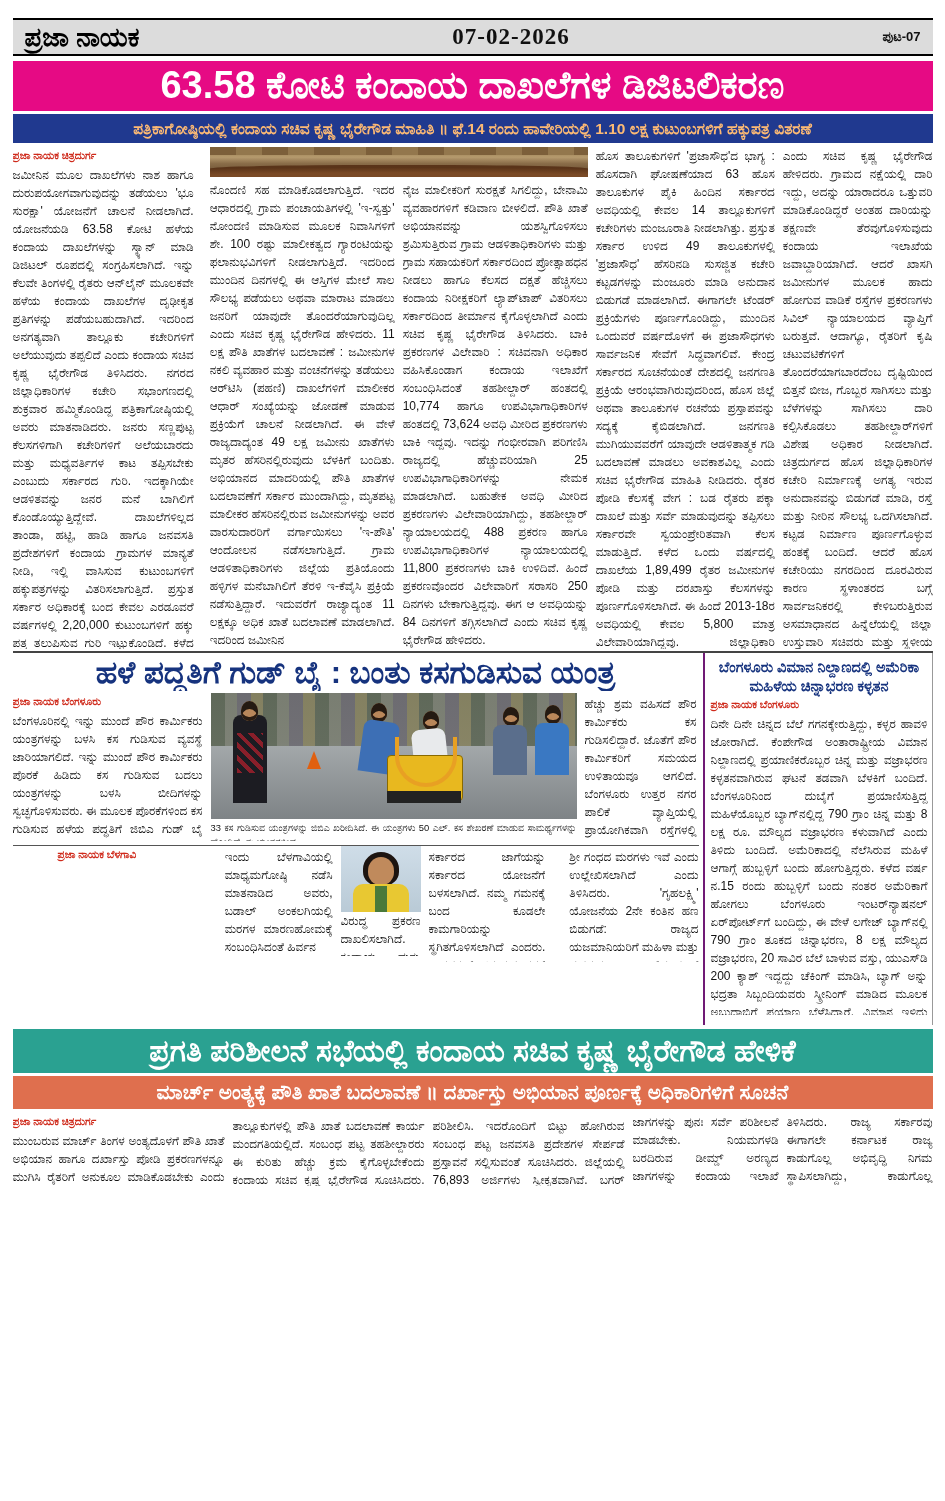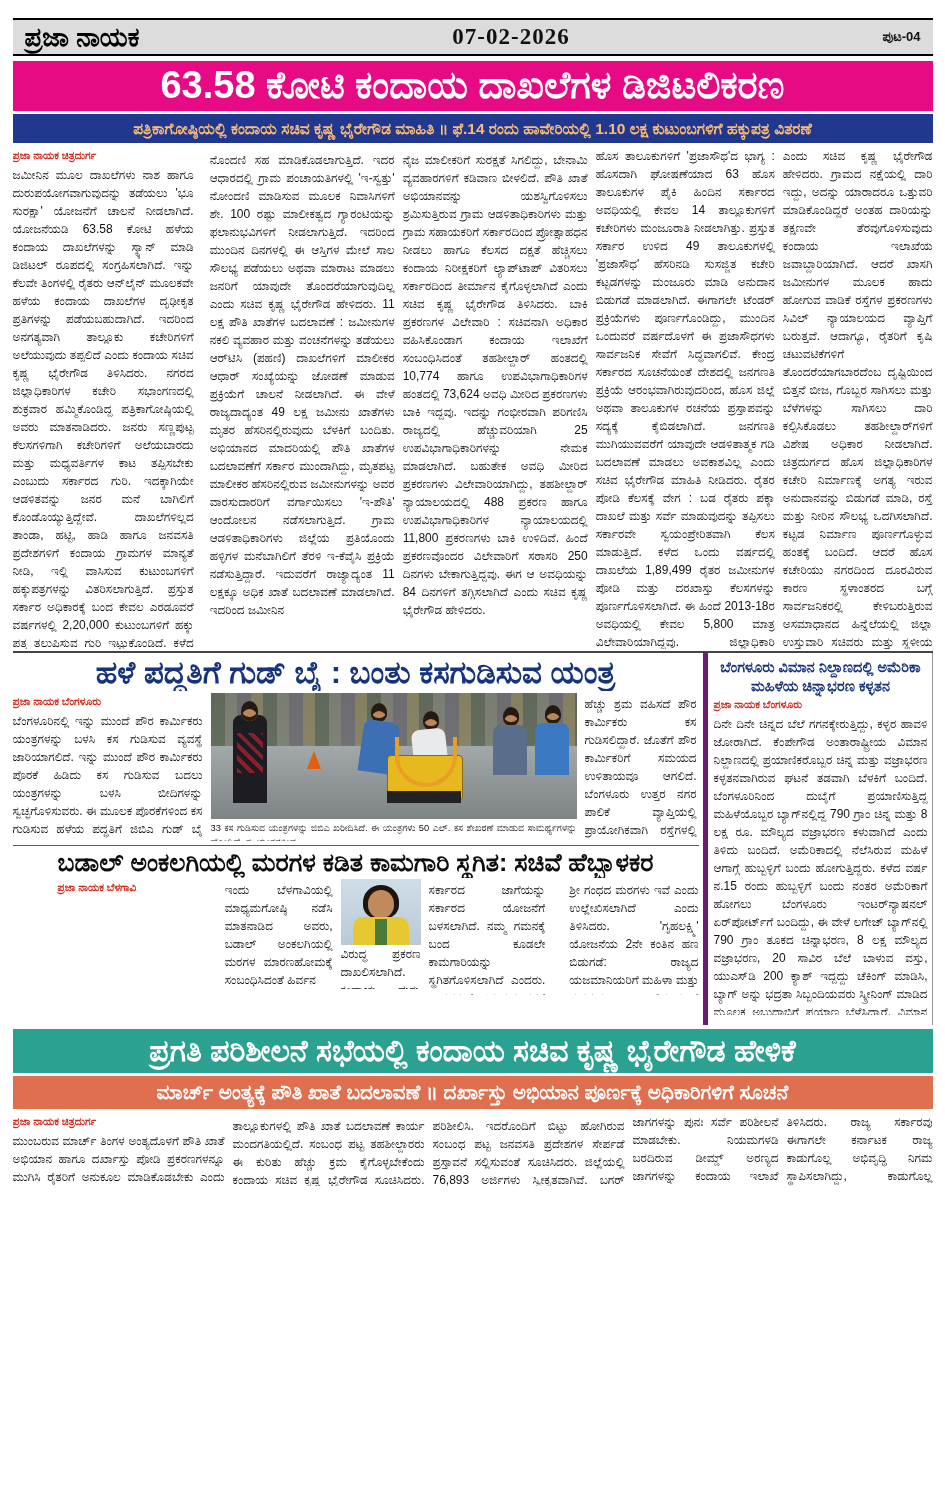--- a/index.html
+++ b/index.html
@@ -17,31 +17,31 @@
   .h1bar{margin:5px auto 0;width:920px;height:50px;background:#e60a84;color:#fff;display:flex;align-items:center;justify-content:center;font-size:38px;font-weight:bold;white-space:nowrap;overflow:hidden;}
   .subbar{margin:3px auto 0;width:920px;height:29px;background:#20398f;color:#fdba74;display:flex;align-items:center;justify-content:center;font-size:15.5px;font-weight:bold;white-space:nowrap;overflow:hidden;}
 
   
   .byline{color:#cf2a1b;font-weight:bold;font-size:10.5px;margin:2px 0 4px;}
   p.coltext{margin:0;font-size:12px;line-height:1.5;text-align:justify;overflow:hidden;}
 
   
   .art1{width:920px;margin:4px auto 0;display:flex;gap:8px;height:502px;overflow:hidden;}
   .art1 .c1{width:184px;}
-  .art1 .mid{width:378px;display:flex;flex-direction:row;margin-left:8px;}
+  .art1 .mid{width:378px;display:flex;flex-direction:column;margin-left:8px;}
   .art1 .mid .row2{display:flex;gap:8px;margin-top:4px;}
   .art1 .mid .row2 p{width:185px;}
   .art1 .c4{width:182px;}
   .art1 .c5{width:152px;}
   .art1 p.coltext{height:100%;}
 
   
   .band{width:920px;margin:2px auto 0;display:flex;border-top:2px solid #444;height:372px;overflow:hidden;}
   .band-left{width:690px;padding-right:4px;box-sizing:border-box;}
-  .band-right{width:230px;border-left:5px solid #701a75;border-right:1px solid #999;padding:2px 4px 0 6px;box-sizing:border-box;}
+  .band-right{width:230px;border-left:2px solid #701a75;border-right:1px solid #999;padding:2px 4px 0 6px;box-sizing:border-box;}
 
   .art2 h2{margin:2px 0 2px;text-align:center;font-size:31px;color:#16337e;font-weight:bold;white-space:nowrap;overflow:hidden;}
   .art2-body{display:flex;gap:8px;height:148px;overflow:hidden;}
   .a2c1{width:190px;}
   .a2mid{width:366px;}
   .a2c2{width:112px;padding-top:2px;}
   .caption{margin:2px 0 0;font-size:9.4px;line-height:1.45;text-align:justify;}
 
   .art3{border-top:1.5px solid #555;margin-top:4px;}
   .art3 h3{margin:2px 0 1px;text-align:center;font-size:25px;color:#0d0d0d;font-weight:bold;white-space:nowrap;overflow:hidden;}
@@ -93,21 +93,21 @@
 </style>
 </head>
 <body>
 
 <div class="page">
 
   <div class="inner">
     <div class="masthead">
       <span class="paper-name">ಪ್ರಜಾ ನಾಯಕ</span>
       <span class="edition-date">07-02-2026</span>
-      <span class="page-no">ಪುಟ-04</span>
+      <span class="page-no">ಪುಟ-07</span>
     </div>
   </div>
 
   <div class="h1bar">63.58 ಕೋಟಿ ಕಂದಾಯ ದಾಖಲೆಗಳ ಡಿಜಿಟಲಿಕರಣ</div>
   <div class="subbar">ಪತ್ರಿಕಾಗೋಷ್ಠಿಯಲ್ಲಿ ಕಂದಾಯ ಸಚಿವ ಕೃಷ್ಣ ಭೈರೇಗೌಡ ಮಾಹಿತಿ ॥ ಫೆ.14 ರಂದು ಹಾವೇರಿಯಲ್ಲಿ 1.10 ಲಕ್ಷ ಕುಟುಂಬಗಳಿಗೆ ಹಕ್ಕುಪತ್ರ ವಿತರಣೆ</div>
 
   <section class="art1">
     <div class="c1">
       <div class="byline">ಪ್ರಜಾ ನಾಯಕ ಚಿತ್ರದುರ್ಗ</div>
       <p class="coltext">ಜಮೀನಿನ ಮೂಲ ದಾಖಲೆಗಳು ನಾಶ ಹಾಗೂ ದುರುಪಯೋಗವಾಗುವುದನ್ನು ತಡೆಯಲು 'ಭೂ ಸುರಕ್ಷಾ' ಯೋಜನೆಗೆ ಚಾಲನೆ ನೀಡಲಾಗಿದೆ. ಯೋಜನೆಯಡಿ 63.58 ಕೋಟಿ ಹಳೆಯ ಕಂದಾಯ ದಾಖಲೆಗಳನ್ನು ಸ್ಕ್ಯಾನ್ ಮಾಡಿ ಡಿಜಿಟಲ್ ರೂಪದಲ್ಲಿ ಸಂಗ್ರಹಿಸಲಾಗಿದೆ. ಇನ್ನು ಕೆಲವೇ ತಿಂಗಳಲ್ಲಿ ರೈತರು ಆನ್‌ಲೈನ್ ಮೂಲಕವೇ ಹಳೆಯ ಕಂದಾಯ ದಾಖಲೆಗಳ ದೃಢೀಕೃತ ಪ್ರತಿಗಳನ್ನು ಪಡೆಯಬಹುದಾಗಿದೆ. ಇದರಿಂದ ಅನಗತ್ಯವಾಗಿ ತಾಲ್ಲೂಕು ಕಚೇರಿಗಳಿಗೆ ಅಲೆಯುವುದು ತಪ್ಪಲಿದೆ ಎಂದು ಕಂದಾಯ ಸಚಿವ ಕೃಷ್ಣ ಭೈರೇಗೌಡ ತಿಳಿಸಿದರು. ನಗರದ ಜಿಲ್ಲಾಧಿಕಾರಿಗಳ ಕಚೇರಿ ಸಭಾಂಗಣದಲ್ಲಿ ಶುಕ್ರವಾರ ಹಮ್ಮಿಕೊಂಡಿದ್ದ ಪತ್ರಿಕಾಗೋಷ್ಠಿಯಲ್ಲಿ ಅವರು ಮಾತನಾಡಿದರು. ಜನರು ಸಣ್ಣಪುಟ್ಟ ಕೆಲಸಗಳಿಗಾಗಿ ಕಚೇರಿಗಳಿಗೆ ಅಲೆಯಬಾರದು ಮತ್ತು ಮಧ್ಯವರ್ತಿಗಳ ಕಾಟ ತಪ್ಪಿಸಬೇಕು ಎಂಬುದು ಸರ್ಕಾರದ ಗುರಿ. ಇದಕ್ಕಾಗಿಯೇ ಆಡಳಿತವನ್ನು ಜನರ ಮನೆ ಬಾಗಿಲಿಗೆ ಕೊಂಡೊಯ್ಯುತ್ತಿದ್ದೇವೆ. ದಾಖಲೆಗಳಿಲ್ಲದ ತಾಂಡಾ, ಹಟ್ಟಿ, ಹಾಡಿ ಹಾಗೂ ಜನವಸತಿ ಪ್ರದೇಶಗಳಿಗೆ ಕಂದಾಯ ಗ್ರಾಮಗಳ ಮಾನ್ಯತೆ ನೀಡಿ, ಇಲ್ಲಿ ವಾಸಿಸುವ ಕುಟುಂಬಗಳಿಗೆ ಹಕ್ಕುಪತ್ರಗಳನ್ನು ವಿತರಿಸಲಾಗುತ್ತಿದೆ. ಪ್ರಸ್ತುತ ಸರ್ಕಾರ ಅಧಿಕಾರಕ್ಕೆ ಬಂದ ಕೇವಲ ಎರಡೂವರೆ ವರ್ಷಗಳಲ್ಲಿ 2,20,000 ಕುಟುಂಬಗಳಿಗೆ ಹಕ್ಕು ಪತ್ರ ತಲುಪಿಸುವ ಗುರಿ ಇಟ್ಟುಕೊಂಡಿದೆ. ಕಳೆದ ವರ್ಷ ಹೊಸಪೇಟೆ ನಗರದಲ್ಲಿ ಜರುಗಿದ ಕಾರ್ಯಕ್ರಮದಲ್ಲಿ 1.20 ಲಕ್ಷ ಕುಟುಂಬಗಳಿಗೆ ಈಗಾಗಲೇ ಹಕ್ಕುಪತ್ರ ನೀಡಲಾಗಿದೆ. ಬರುವ ಫೆಬ್ರವರಿ 14 ರಂದು ಹಾವೇರಿಯಲ್ಲಿ ಬೃಹತ್ ಕಾರ್ಯಕ್ರಮ ಆಯೋಜಿಸುವ ಮೂಲಕ ಏಕಕಾಲಕ್ಕೆ ಉಳಿದ 1.10 ಲಕ್ಷ ಕುಟುಂಬಗಳಿಗೆ ಹಕ್ಕು ಪತ್ರ ವಿತರಿಸಲು ಸಕಲ ಸಿದ್ಧತೆ ಮಾಡಿಕೊಳ್ಳಲಾಗಿದೆ. ಹಕ್ಕು ಪತ್ರದ ಜೊತೆಗೆ ಸಬ್‌ರಿಜಿಸ್ಟ್ರಾರ್ ಕಚೇರಿಯಲ್ಲಿ ಜಾಗದ</p>
@@ -180,21 +180,20 @@
               <div class="ph" style="left:324px;top:30px;width:34px;height:52px;background:#3a78c2;border-radius:8px 8px 0 0"></div>
             </div>
             <p class="caption">33 ಕಸ ಗುಡಿಸುವ ಯಂತ್ರಗಳನ್ನು ಜಿಬಿಎ ಖರೀದಿಸಿದೆ. ಈ ಯಂತ್ರಗಳು 50 ಎಲ್. ಕಸ ಶೇಖರಣೆ ಮಾಡುವ ಸಾಮರ್ಥ್ಯಗಳನ್ನು ಹೊಂದಿವೆ. ಈ ಯಂತ್ರಗಳಿಂದ</p>
           </div>
           <div class="a2c2">
               <p class="coltext" style="height:144px">ಹೆಚ್ಚು ಶ್ರಮ ವಹಿಸದೆ ಪೌರ ಕಾರ್ಮಿಕರು ಕಸ ಗುಡಿಸಲಿದ್ದಾರೆ. ಜೊತೆಗೆ ಪೌರ ಕಾರ್ಮಿಕರಿಗೆ ಸಮಯದ ಉಳಿತಾಯವೂ ಆಗಲಿದೆ. ಬೆಂಗಳೂರು ಉತ್ತರ ನಗರ ಪಾಲಿಕೆ ವ್ಯಾಪ್ತಿಯಲ್ಲಿ ಪ್ರಾಯೋಗಿಕವಾಗಿ ರಸ್ತೆಗಳಲ್ಲಿ ಯಂತ್ರಗಳ ಮೂಲಕ ಕಸ ಗುಡಿಸುವ ಕೆಲಸಕ್ಕೆ ಜಿಬಿಎ ಮುಖ್ಯ ಆಯುಕ್ತ ಮಹೇಶ್ವರರಾವ್ ಚಾಲನೆ ನೀಡಿದ್ದು, ಮುಂದಿನ ದಿನಗಳಲ್ಲಿ ಜಿಬಿಎ ವ್ಯಾಪ್ತಿಯ 5 ನಗರ ಪಾಲಿಕೆಗಳಲ್ಲಿ ಇದೇ ರೀತಿಯ ಯಂತ್ರಗಳ ಮೂಲಕ ಕಸ ಗುಡಿಸುವ ವ್ಯವಸ್ಥೆ ಜಾರಿಯಾಗಲಿದೆ ಎಂದು ಅವರು ತಿಳಿಸಿದ್ದಾರೆ.</p>
             </div>
         </div>
       </div>
       <div class="art3">
-        <h3>ಬಡಾಲ್ ಅಂಕಲಗಿಯಲ್ಲಿ ಮರಗಳ ಕಡಿತ ಕಾಮಗಾರಿ ಸ್ಥಗಿತ: ಸಚಿವೆ ಹೆಬ್ಬಾಳಕರ</h3>
         <div class="art3-body">
           <div class="a3c1">
             <div class="byline">ಪ್ರಜಾ ನಾಯಕ ಬೆಳಗಾವಿ</div>
           </div>
           <div class="a3c2">
               <p class="coltext" style="height:114px">ಇಂದು ಬೆಳಗಾವಿಯಲ್ಲಿ ಮಾಧ್ಯಮಗೋಷ್ಠಿ ನಡೆಸಿ ಮಾತನಾಡಿದ ಅವರು, ಬಡಾಲ್ ಅಂಕಲಗಿಯಲ್ಲಿ ಮರಗಳ ಮಾರಣಹೋಮಕ್ಕೆ ಸಂಬಂಧಿಸಿದಂತೆ ಹಿರ್ವನ</p>
             </div>
           <div class="a3mid">
             <div class="photo photo3">
               <div class="ph" style="left:22px;top:6px;width:36px;height:34px;border-radius:50% 50% 42% 42%;background:#1d1410"></div>

